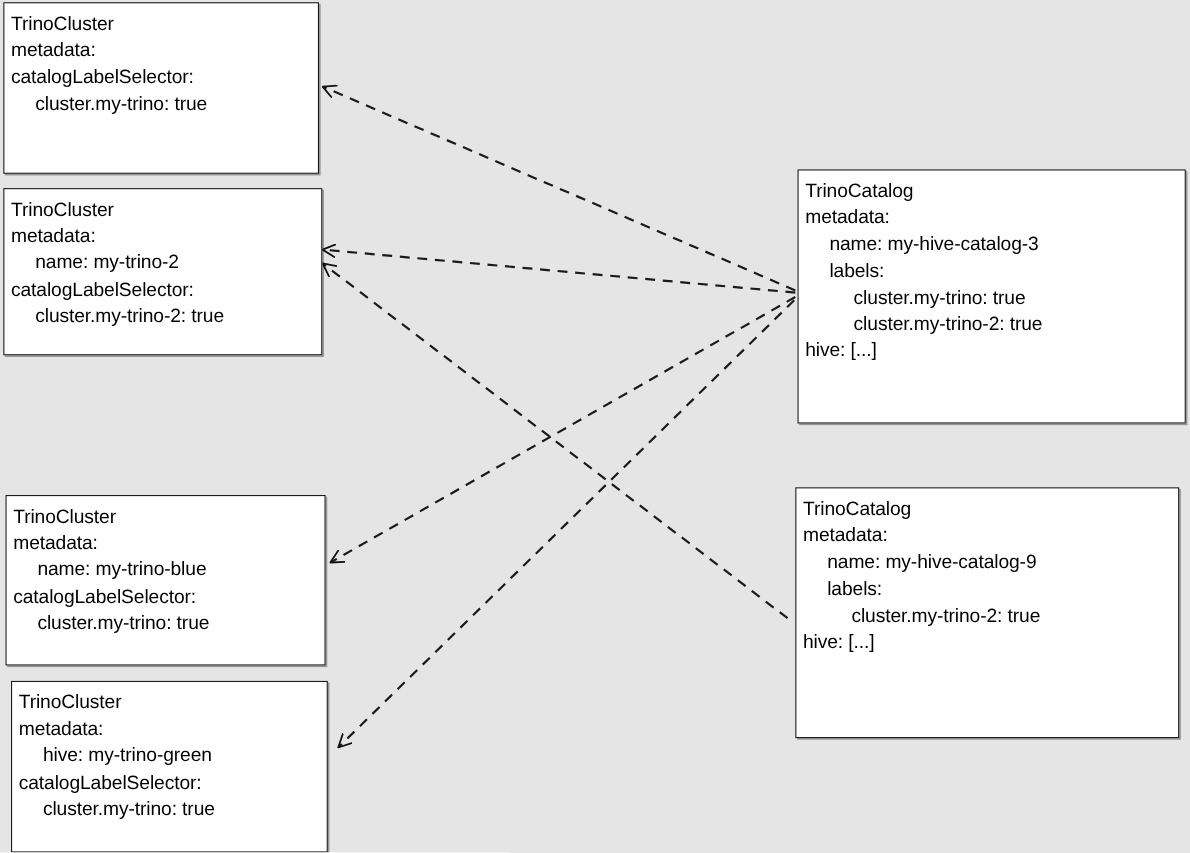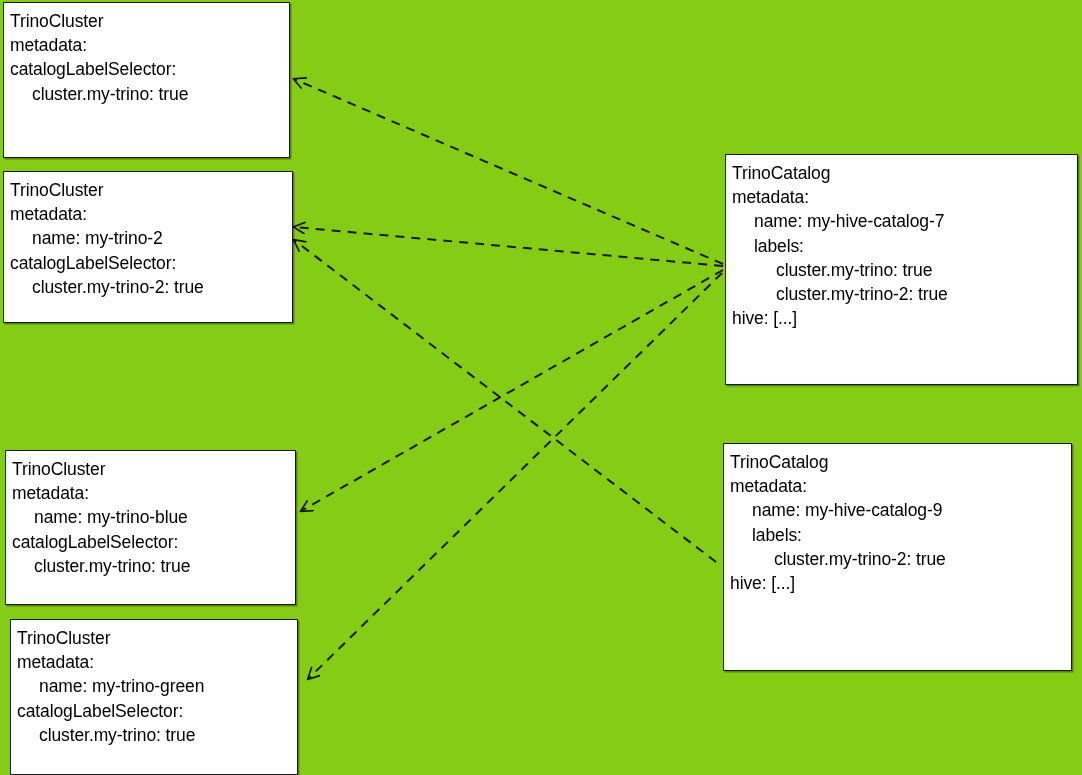--- a/index.html
+++ b/index.html
@@ -5,21 +5,21 @@
 <style>
   html, body {
     margin: 0;
     padding: 0;
     background: #ffffff;
   }
   #canvas {
     position: relative;
     width: 1082px;
     height: 775px;
-    background: #84cc16;
+    background: #e5e5e5;
     overflow: hidden;
     font-family: "Liberation Sans", sans-serif;
   }
   #edges {
     position: absolute;
     left: 0;
     top: 0;
     width: 1082px;
     height: 775px;
     pointer-events: none;
@@ -89,30 +89,30 @@
           <span class="ln">metadata:</span>
           <span class="ln ind1">name: my-trino-blue</span>
           <span class="ln">catalogLabelSelector:</span>
           <span class="ln ind1">cluster.my-trino: true</span>
         </div>
       </div>
       <div class="node" style="left: 10px; top: 619px; width: 288px; height: 156px; border-color: rgb(26, 26, 26);">
         <div class="lines">
           <span class="ln">TrinoCluster</span>
           <span class="ln">metadata:</span>
-          <span class="ln ind1">name: my-trino-green</span>
+          <span class="ln ind1">hive: my-trino-green</span>
           <span class="ln">catalogLabelSelector:</span>
           <span class="ln ind1">cluster.my-trino: true</span>
         </div>
       </div>
       <div class="node" style="left: 725px; top: 154px; width: 353px; height: 231px; border-color: rgb(26, 26, 26);">
         <div class="lines">
           <span class="ln">TrinoCatalog</span>
           <span class="ln">metadata:</span>
-          <span class="ln ind1">name: my-hive-catalog-7</span>
+          <span class="ln ind1">name: my-hive-catalog-3</span>
           <span class="ln ind1">labels:</span>
           <span class="ln ind2">cluster.my-trino: true</span>
           <span class="ln ind2">cluster.my-trino-2: true</span>
           <span class="ln">hive: [...]</span>
         </div>
       </div>
       <div class="node" style="left: 723px; top: 443px; width: 349px; height: 228px; border-color: rgb(26, 26, 26);">
         <div class="lines">
           <span class="ln">TrinoCatalog</span>
           <span class="ln">metadata:</span>

